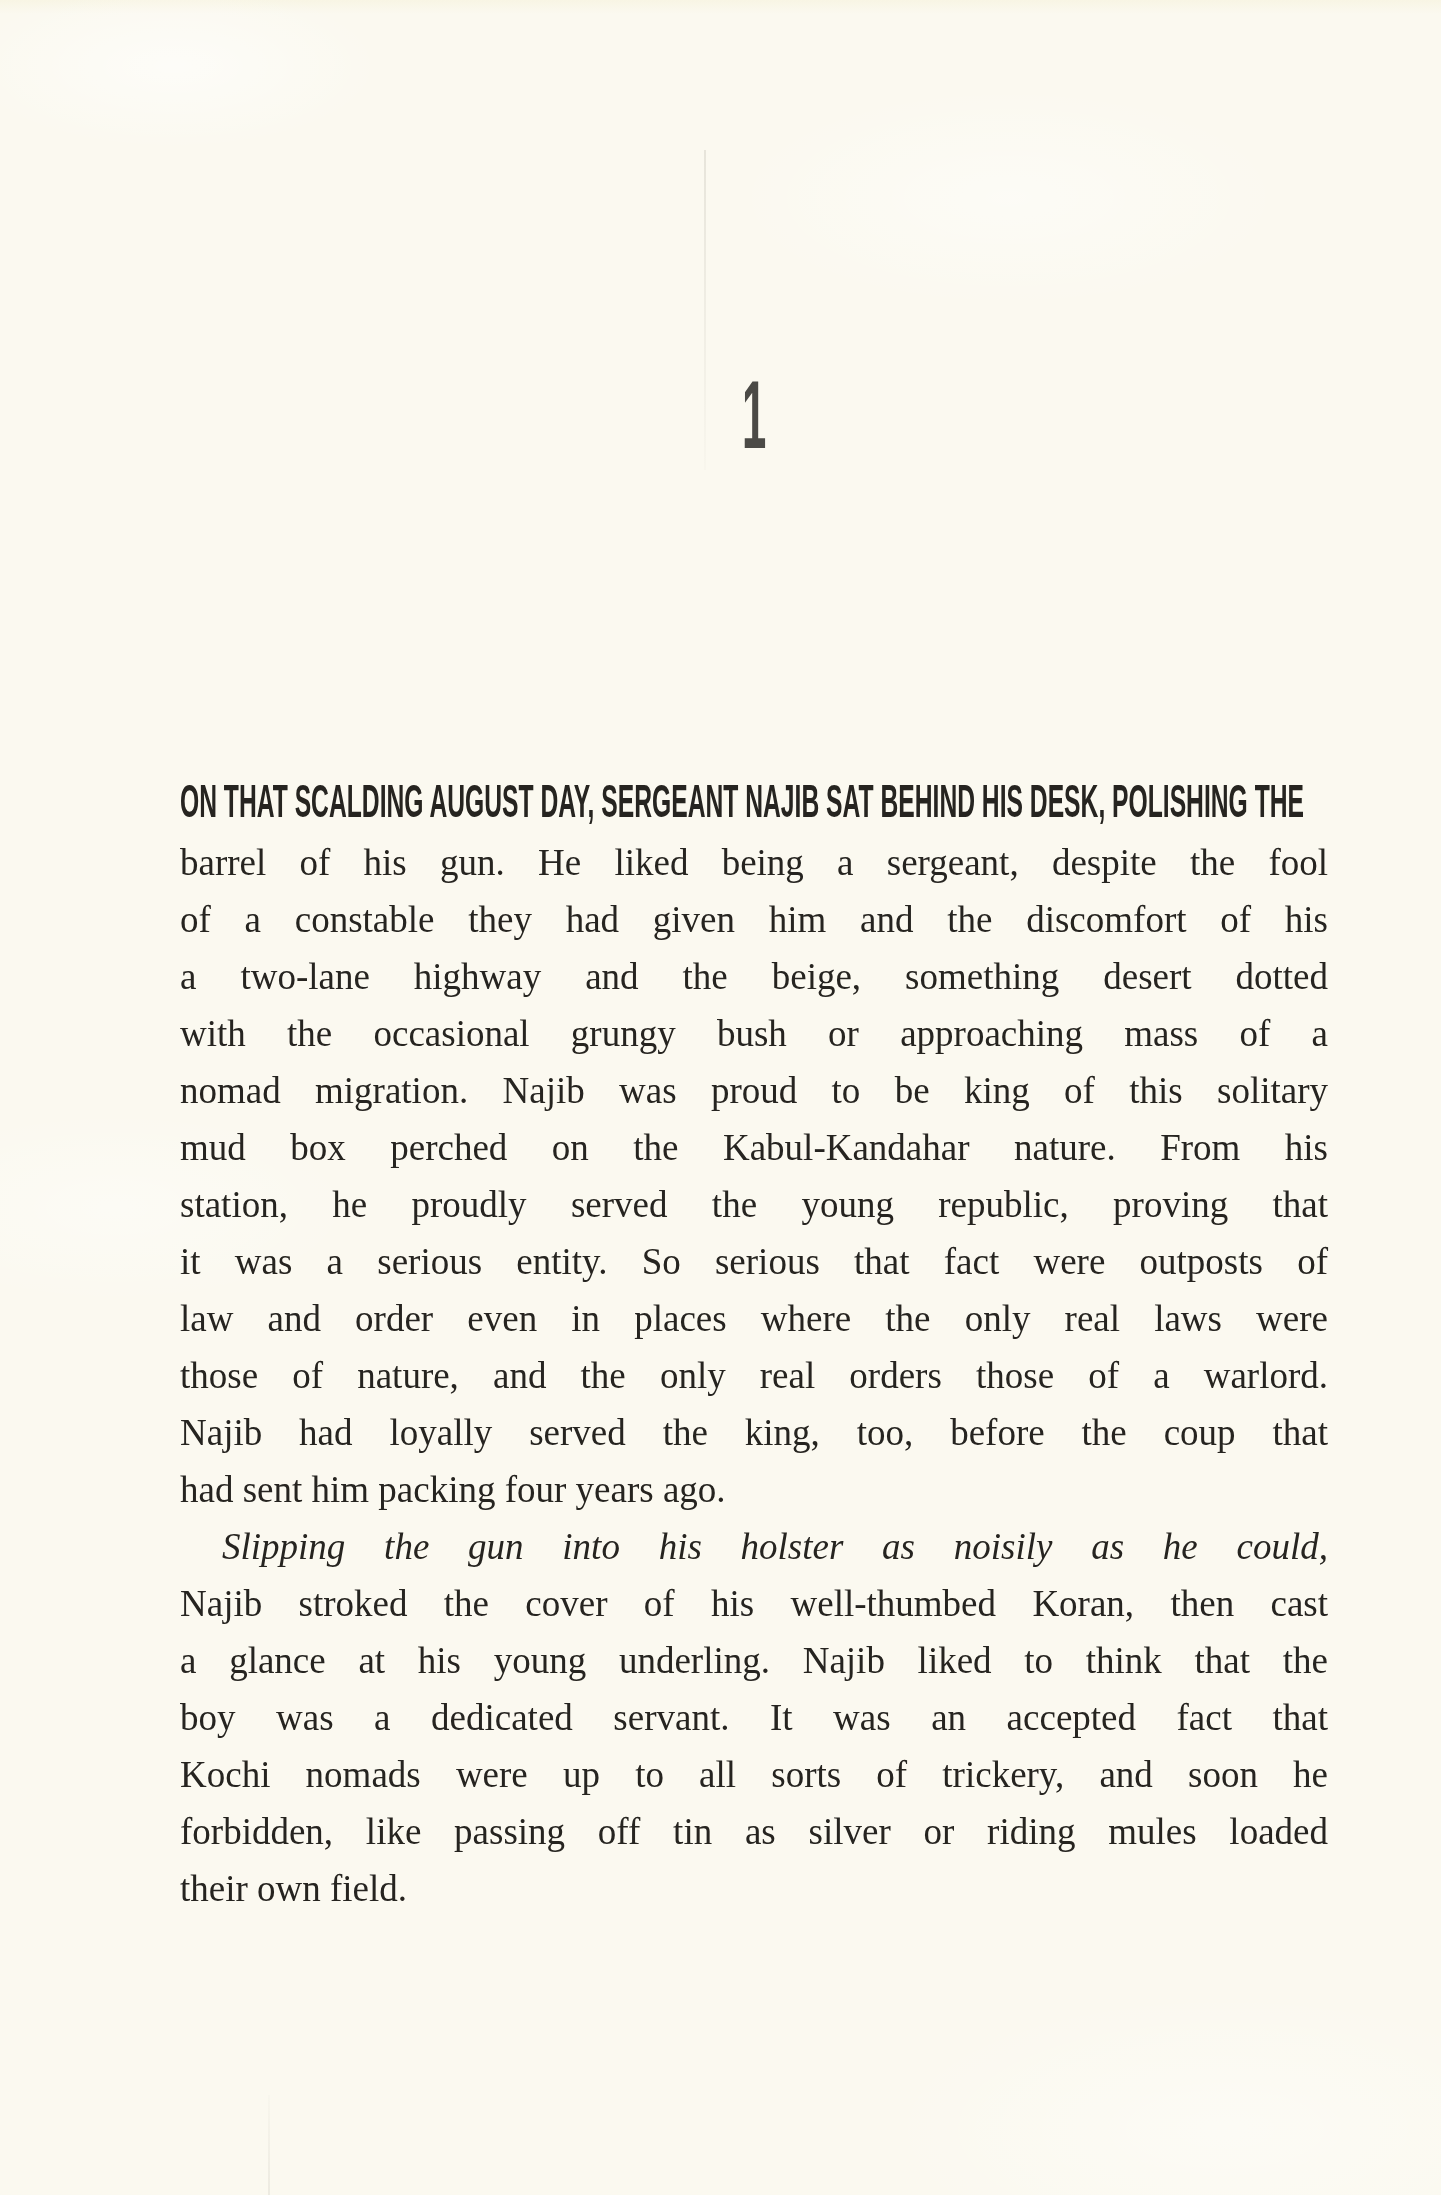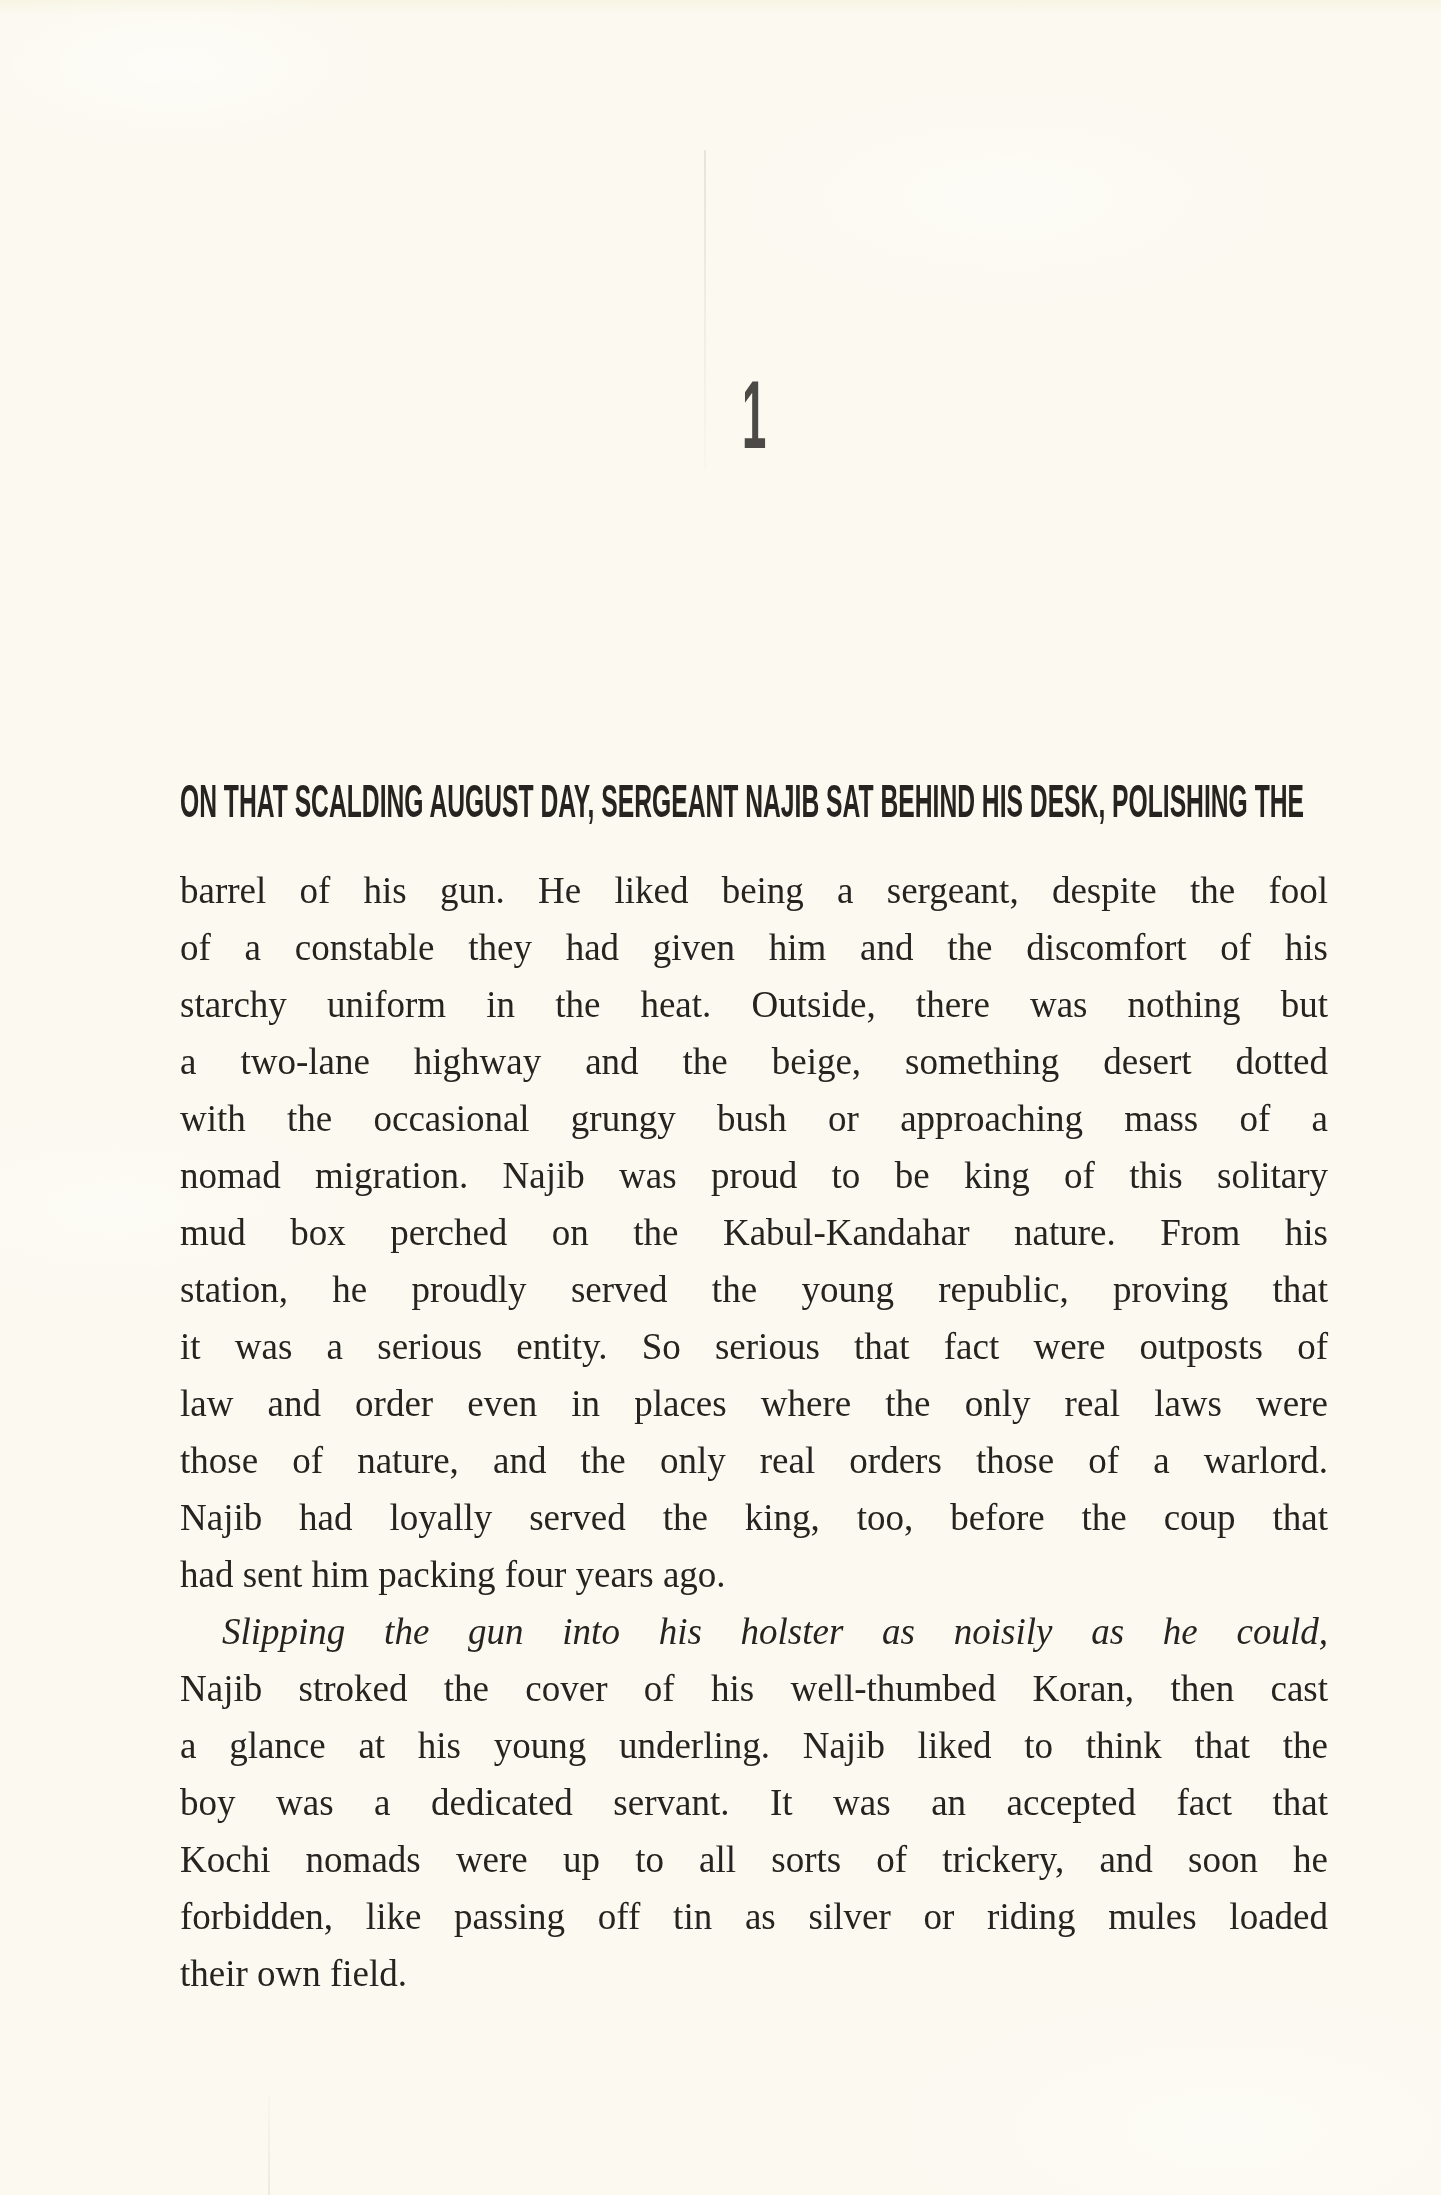--- a/index.html
+++ b/index.html
@@ -65,21 +65,20 @@
     fill: var(--ink, #262420);
   }
   .body-text {
     position: absolute;
     left: 180px;
     top: 834px;
     width: 1148px;
     color: var(--ink, #262420);
     font-size: 37px;
     line-height: 57px;
-    margin-top: 28px;
   }
   .line {
     height: 57px;
     text-align: justify;
     text-align-last: justify;
     white-space: normal;
   }
   .line.endpara {
     text-align-last: left;
   }
@@ -99,21 +98,20 @@
 
   <div class="chapter-number">1</div>
 
   <svg class="opening-line" viewBox="0 0 1124 46" width="1124" height="46">
     <text x="0" y="36" textLength="1124" lengthAdjust="spacingAndGlyphs">ON THAT SCALDING AUGUST DAY, SERGEANT NAJIB SAT BEHIND HIS DESK, POLISHING THE</text>
   </svg>
 
   <div class="body-text">
     <div class="line">barrel of his gun. He liked being a sergeant, despite the fool</div>
     <div class="line">of a constable they had given him and the discomfort of his</div>
-    <div class="line">starchy uniform in the heat. Outside, there was nothing but</div>
     <div class="line">a two-lane highway and the beige, something desert dotted</div>
     <div class="line">with the occasional grungy bush or approaching mass of a</div>
     <div class="line">nomad migration. Najib was proud to be king of this solitary</div>
     <div class="line">mud box perched on the Kabul-Kandahar nature. From his</div>
     <div class="line">station, he proudly served the young republic, proving that</div>
     <div class="line">it was a serious entity. So serious that fact were outposts of</div>
     <div class="line">law and order even in places where the only real laws were</div>
     <div class="line">those of nature, and the only real orders those of a warlord.</div>
     <div class="line">Najib had loyally served the king, too, before the coup that</div>
     <div class="line endpara">had sent him packing four years ago.</div>

